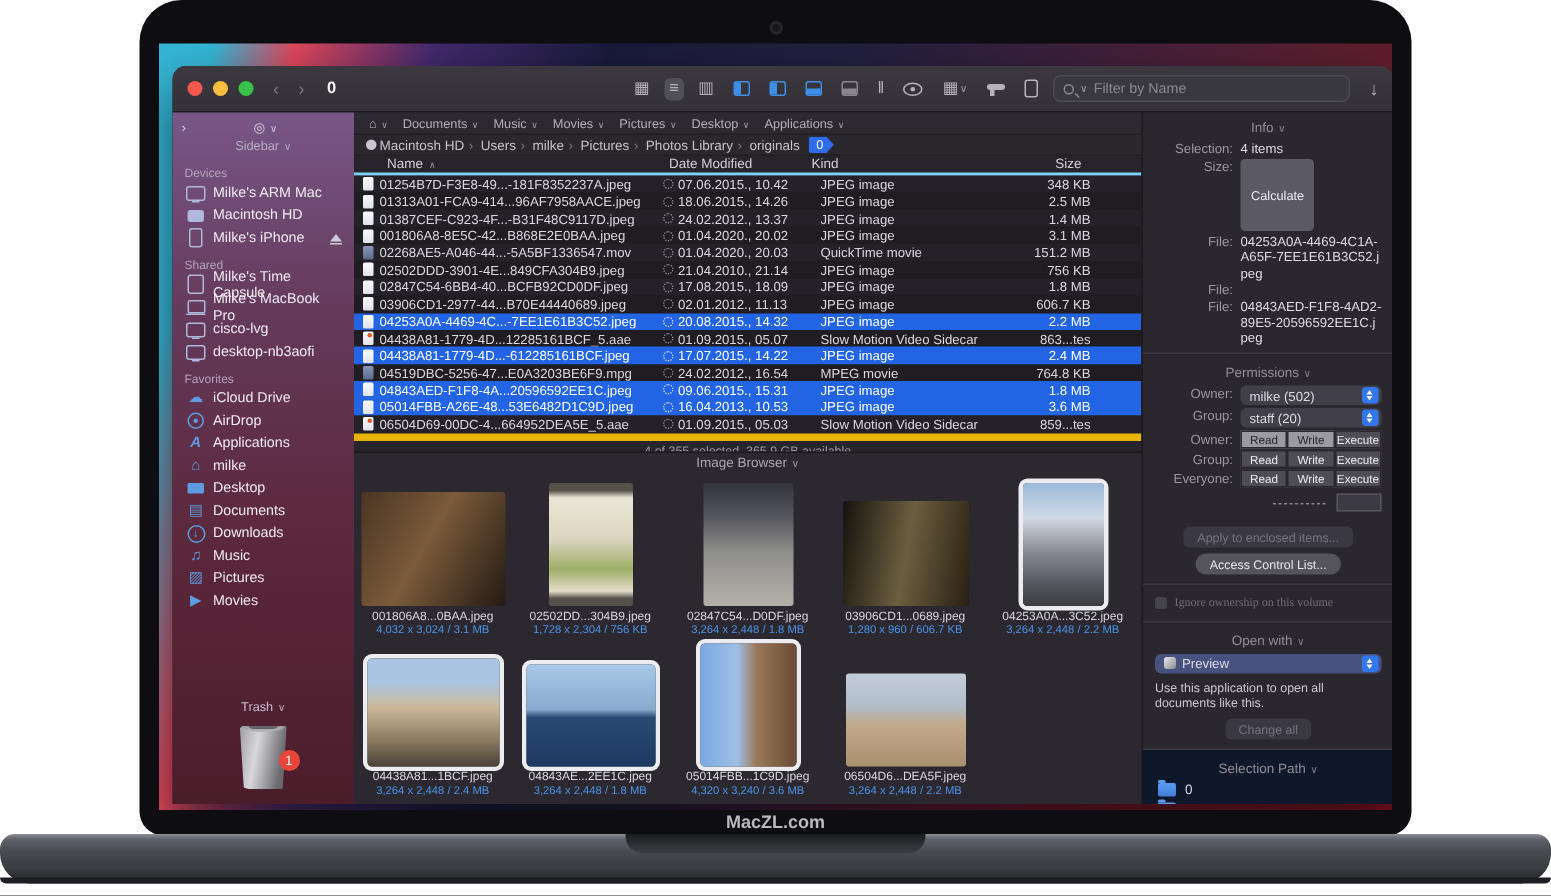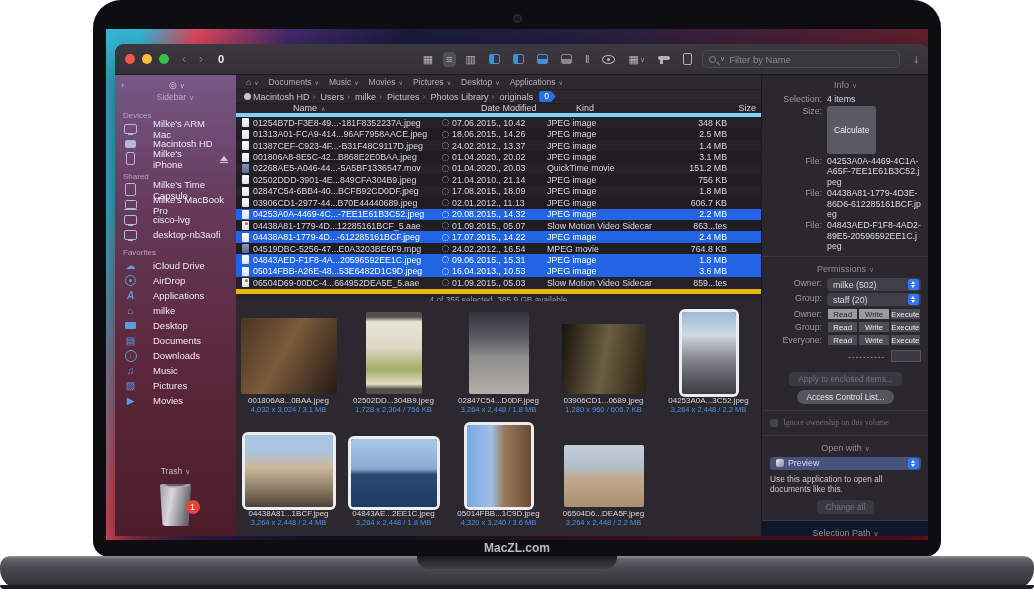--- a/index.html
+++ b/index.html
@@ -51,21 +51,21 @@
   .win-body { flex:1; display:flex; min-height:0; }
 
   
   .sidebar { width:121px; flex:0 0 121px; background:linear-gradient(180deg,rgba(124,90,140,.95) 0%,rgba(104,58,92,.95) 30%,rgba(94,40,60,.96) 62%,rgba(76,29,43,.97) 100%); display:flex; flex-direction:column; padding:3px 0 8px; overflow:hidden; }
   .sb-toprow { display:flex; align-items:center; padding:0 6px; height:14px; color:#cfc9d6; }
   .sb-toprow .gt { font-size:9px; color:#d8d2de; }
   .sb-acct { flex:1; text-align:center; font-size:9px; color:#d8d2de; }
   .sb-header { text-align:center; font-size:8.5px; color:#b9aec4; height:13px; }
   .chev::after { content:"∨"; font-size:7px; margin-left:3px; color:inherit; opacity:.85; }
   .sb-sec { font-size:8px; color:#b3a2bd; padding:6px 8px 1px; }
-  .sb-item { display:flex; align-items:center; gap:16px; padding:1.5px 6px 1.5px 9px; font-size:9.5px; color:#efeaf3; height:15px; }
+  .sb-item { display:flex; align-items:center; gap:5px; padding:1.5px 6px 1.5px 9px; font-size:9.5px; color:#efeaf3; height:15px; }
   .sb-item .trail { margin-left:auto; }
   .sb-trash { margin-top:auto; text-align:center; font-size:8.5px; color:#c9bdd2; }
   .trash-wrap { position:relative; width:40px; margin:8px auto 2px; }
   .trash-can { width:34px; height:42px; margin:0 auto; background:linear-gradient(100deg,#9a9aa0,#d8d8dc 35%,#6a6a70 80%); border-radius:4px 4px 7px 7px; clip-path:polygon(4% 0,96% 0,88% 100%,12% 100%); position:relative; }
   .trash-can::before { content:""; position:absolute; left:8%; top:-4px; width:84%; height:8px; background:linear-gradient(#7a7a80,#b8b8bc); border-radius:50%; }
   .trash-can::after { content:""; position:absolute; left:18%; top:-7px; width:64%; height:9px; background:radial-gradient(circle at 30% 40%,#c84a3e 0 2px,transparent 2px) ,radial-gradient(circle at 65% 50%,#3e7ac8 0 2px,transparent 2px),linear-gradient(#8e8e94,#5e5e64); border-radius:4px; }
   .trash-badge { position:absolute; right:-4px; top:16px; min-width:14px; height:14px; border-radius:7px; background:#e8443a; color:#fff; font-size:9px; line-height:14px; text-align:center; padding:0 3px; }
 
   
   .ic { width:13px; height:13px; flex:0 0 13px; position:relative; display:inline-flex; align-items:center; justify-content:center; color:#5d9be2; font-size:10px; line-height:1; }
@@ -88,21 +88,21 @@
   
   .main { flex:1; min-width:0; display:flex; flex-direction:column; background:#232127; }
   .favbar { height:14px; flex:0 0 14px; background:#2c2a30; display:flex; align-items:center; gap:10px; padding:0 10px; font-size:8.5px; color:#b3afbb; }
   .favbar .chev::after { font-size:6px; }
   .pathbar { height:15px; flex:0 0 15px; background:#2a282d; border-top:1px solid #211f24; border-bottom:1px solid #211f24; display:flex; align-items:center; gap:2px; padding:0 8px; font-size:9px; color:#c6c2cc; }
   .crumb { display:flex; align-items:center; gap:2px; }
   .crumb + .crumb::before { content:"›"; color:#7b7783; margin:0 3px; }
   .apple-dot { width:7px; height:7px; border-radius:50%; background:#c9c5cf; display:inline-block; }
   .path-badge { background:#2e6ceb; color:#fff; font-size:8.5px; padding:0 7px 0 5px; height:11px; line-height:11px; border-radius:2px; clip-path:polygon(0 0,calc(100% - 5px) 0,100% 50%,calc(100% - 5px) 100%,0 100%); margin-left:4px; }
 
-  .colheader { height:13px; flex:0 0 13px; background:#27252b; border-bottom:4px solid #7dd3fc; display:flex; align-items:flex-end; font-size:9px; color:#d3cfd9;padding-left:35px; }
+  .colheader { height:13px; flex:0 0 13px; background:#27252b; border-bottom:2px solid #7dd3fc; display:flex; align-items:flex-start; font-size:9px; color:#d3cfd9; }
   .colheader .c-name { padding-left:22px; }
   .sort::after { content:"∧"; font-size:6px; margin-left:4px; color:#9a96a2; }
 
   .c-name { width:196px; flex:0 0 196px; overflow:hidden; white-space:nowrap; text-overflow:ellipsis; }
   .c-cloud { width:14px; flex:0 0 14px; display:flex; justify-content:center; }
   .c-date { width:95px; flex:0 0 95px; }
   .c-kind { width:132px; flex:0 0 132px; }
   .c-size { width:48px; flex:0 0 48px; text-align:right; }
 
   .filelist { flex:0 0 172px; overflow:hidden; }
@@ -593,20 +593,21 @@
                 <span class="c-cloud">
                   <span class="cstat"></span>
                 </span>
                 <span class="c-date">01.09.2015., 05.03</span>
                 <span class="c-kind">Slow Motion Video Sidecar</span>
                 <span class="c-size">859...tes</span>
               </div>
             </div>
 
           <div class="statusbar">4 of 355 selected, 365.9 GB available</div>
+          <div class="ib-header chev">Image Browser</div>
 
           <div class="thumbs">
 
               <div class="thumb">
                 <div class="art t1"></div>
                 <div class="tname">001806A8...0BAA.jpeg</div>
                 <div class="tdims">4,032 x 3,024 / 3.1 MB</div>
               </div>
 
               <div class="thumb">
@@ -672,21 +673,20 @@
           </div>
           <div>
 
               <div class="irow">
                 <span class="ilabel">File:</span>
                 <span class="ival file-val">04253A0A-4469-4C1A-A65F-7EE1E61B3C52.jpeg</span>
               </div>
 
               <div class="irow">
                 <span class="ilabel">File:</span>
-                <span class="ival file-val">04438A81-1779-4D3E-86D6-612285161BCF.jpeg</span>
               </div>
 
               <div class="irow">
                 <span class="ilabel">File:</span>
                 <span class="ival file-val">04843AED-F1F8-4AD2-89E5-20596592EE1C.jpeg</span>
               </div>
             </div>
 
           <div class="divider"></div>
           <div class="sec-h chev">Permissions</div>

